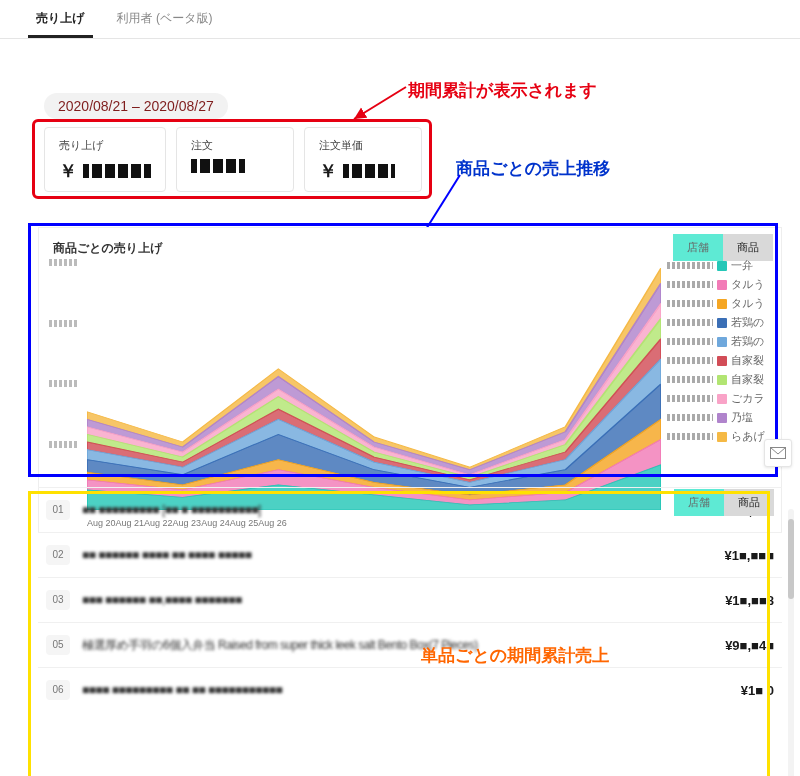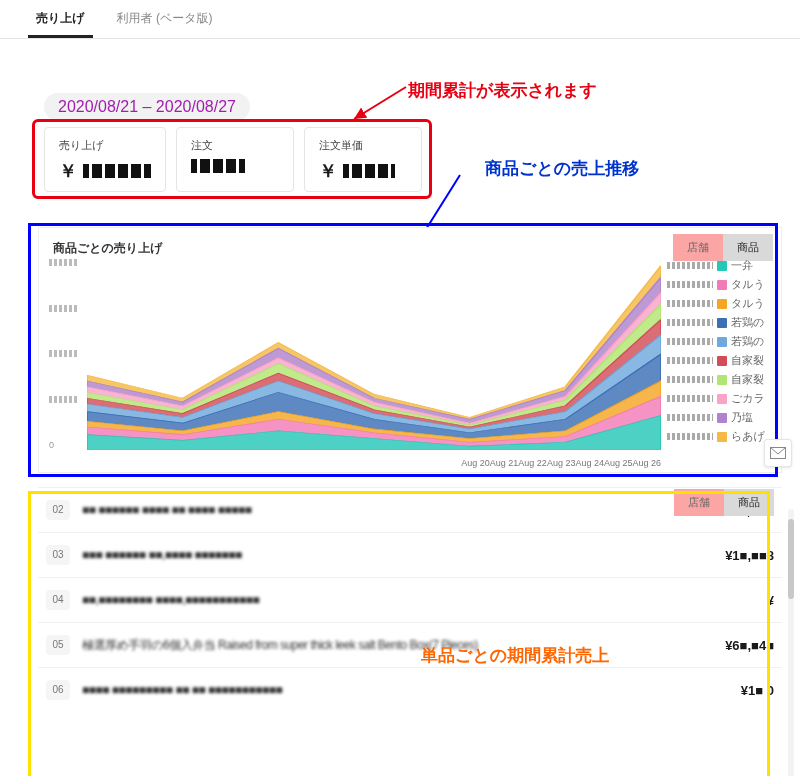--- a/index.html
+++ b/index.html
@@ -68,22 +68,22 @@
   }
   
   .canvas { position: relative; }
   .date-chip {
     position: absolute;
     left: 44px;
     top: 54px;
     background: #f2f2f2;
     border-radius: 14px;
     padding: 5px 14px;
-    font-size: 16px;
-    color: #a21caf;
+    font-size: 14px;
+    color: #7f1d1d;
   }
   .kpi-row {
     position: absolute;
     left: 44px;
     top: 88px;
     display: flex;
     gap: 10px;
   }
   .kpi-card {
     border: 1px solid #e5e5e5;
@@ -116,21 +116,21 @@
   }
   .toggle {
     position: absolute;
     right: 8px;
     top: 6px;
     display: flex;
     font-size: 11px;
   }
   .toggle div {
     padding: 6px 14px;
-    background: #fca5a5;
+    background: #5eead4;
     color: #666;
     cursor: pointer;
   }
   .toggle div.active { background: #d9d9d9; color: #222; }
   
   .chart-wrap {
     position: absolute;
     left: 48px;
     right: 120px;
     top: 30px;
@@ -149,21 +149,21 @@
     color: #999;
   }
   .ylabels span { height: 10px; }
   .ylabels .rd { display:inline-block; width:28px; height:7px; background: repeating-linear-gradient(90deg,#bbb 0 3px,#fff 3px 5px); }
   .xlabels {
     position: absolute;
     left: 48px;
     right: 120px;
     bottom: 4px;
     display: flex;
-    justify-content: flex-end;
+    justify-content: flex-start;
     font-size: 9px;
     color: #777;
   }
   .legend {
     position: absolute;
     right: 6px;
     top: 30px;
     width: 108px;
     font-size: 11px;
     color: #666;
@@ -229,21 +229,21 @@
   <div class="anno-red-text" style="left:408px; top:40px;">期間累計が表示されます</div>
   <svg style="position:absolute; left:348px; top:40px; width:62px; height:46px; pointer-events:none;">
     <defs>
         <marker id="ar" markerWidth="8" markerHeight="8" refX="6" refY="3" orient="auto">
           <path d="M0,0 L6,3 L0,6 Z" fill="#e60012"></path>
         </marker>
       </defs>
     <line x1="58" y1="8" x2="6" y2="40" stroke="#e60012" stroke-width="2" marker-end="url(#ar)"></line>
   </svg>
 
-  <div class="anno-blue-text" style="left:456px; top:118px;margin-left:29px;">商品ごとの売上推移</div>
+  <div class="anno-blue-text" style="left:456px; top:118px;">商品ごとの売上推移</div>
   <svg style="position:absolute; left:380px; top:130px; width:90px; height:130px; pointer-events:none;">
     <defs>
         <marker id="ab" markerWidth="8" markerHeight="8" refX="6" refY="3" orient="auto">
           <path d="M0,0 L6,3 L0,6 Z" fill="#0000ff"></path>
         </marker>
       </defs>
     <line x1="80" y1="6" x2="6" y2="124" stroke="#0000ff" stroke-width="2" marker-end="url(#ab)"></line>
   </svg>
 
   <div class="date-chip">2020/08/21 – 2020/08/27</div>
@@ -266,21 +266,21 @@
       <div class="label">注文単価</div>
       <div class="value">
           <span>￥</span>
           <span class="redact" style="width:52px"></span>
         </div>
     </div>
   </div>
 
   <div class="box-red" style="left:32px; top:80px; width:400px; height:80px;"></div>
 
-  <div class="panel" style="top:188px; height:246px;">
+  <div class="panel" style="top:188px; height:306px;">
     <h3>商品ごとの売り上げ</h3>
     <div class="toggle">
       <div>店舗</div>
       <div class="active">商品</div>
     </div>
     <div class="ylabels">
       <span><span class="rd"></span></span>
       <span><span class="rd"></span></span>
       <span><span class="rd"></span></span>
       <span><span class="rd"></span></span>
@@ -372,38 +372,38 @@
       </svg>
   </div>
 
   <div class="totals" style="top:448px;">
     <div class="toggle">
       <div>店舗</div>
       <div class="active">商品</div>
     </div>
     <div id="totals-rows">
         <div class="trow">
+          <div class="num">01</div>
+          <div class="name">■■ ■■■■■■■■■ [■■ ■ ■■■■■■■■■■]</div>
+          <div class="amt">¥21,086</div>
+        </div>
+        <div class="trow">
           <div class="num">02</div>
           <div class="name">■■ ■■■■■■ ■■■■ ■■ ■■■■ ■■■■■</div>
           <div class="amt">¥1■,■■■</div>
         </div>
         <div class="trow">
           <div class="num">03</div>
           <div class="name">■■■ ■■■■■■ ■■,■■■■ ■■■■■■■</div>
           <div class="amt">¥1■,■■8</div>
         </div>
         <div class="trow">
-          <div class="num">04</div>
-          <div class="name">■■,■■■■■■■■ ■■■■,■■■■■■■■■■■</div>
-          <div class="amt">¥</div>
-        </div>
-        <div class="trow">
           <div class="num">05</div>
           <div class="name">極選厚め手羽の6個入弁当 Raised from super thick leek salt Bento Box(7 Pieces)</div>
-          <div class="amt">¥6■,■4■</div>
+          <div class="amt">¥9■,■4■</div>
         </div>
         <div class="trow">
           <div class="num">06</div>
           <div class="name">■■■■ ■■■■■■■■■ ■■ ■■ ■■■■■■■■■■■</div>
           <div class="amt">¥1■   0</div>
         </div>
       </div>
   </div>
 
   <div class="anno-orange-text" style="left:421px; top:605px;">単品ごとの期間累計売上</div>

